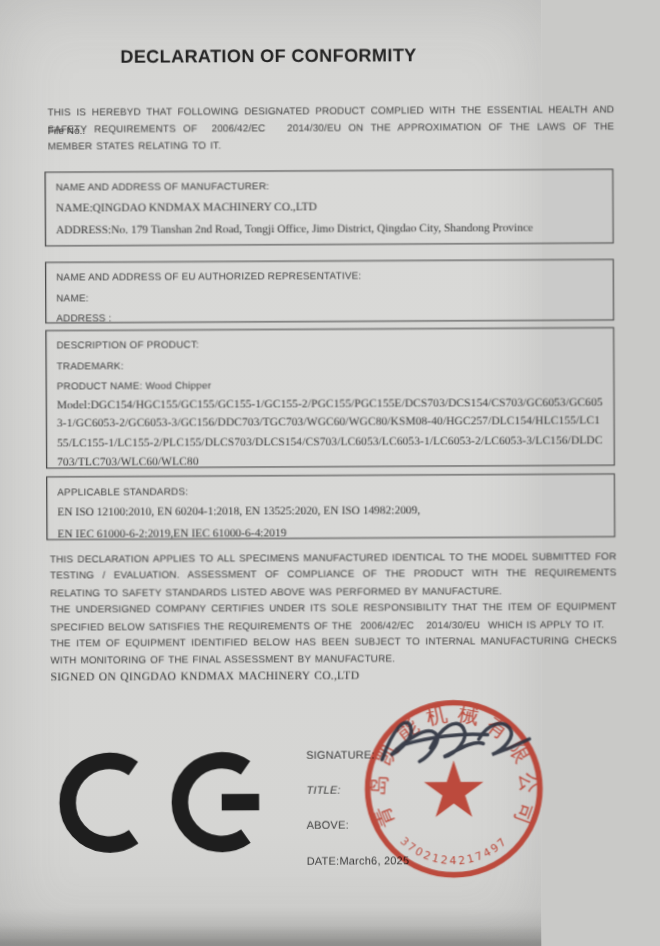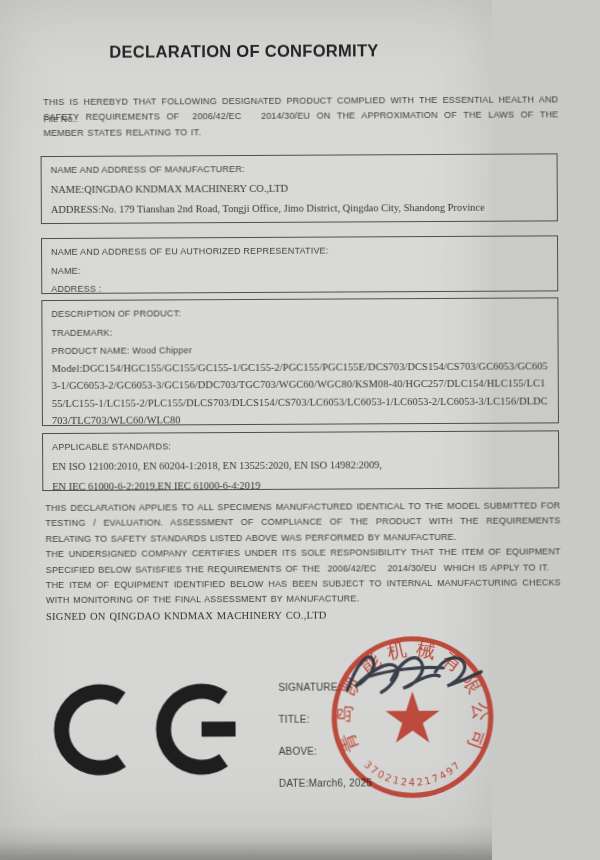--- a/index.html
+++ b/index.html
@@ -38,21 +38,21 @@
   }
   .decl{top:500px;}
   .decl p{margin:0;}
   .signed-on{
     font-family:"Liberation Serif",serif;font-size:10.6px;letter-spacing:0.2px;
     text-align:left;margin-top:1px;color:#333;
   }
   .ce{position:absolute;left:50px;top:674px;}
   .sig-label{position:absolute;left:277px;font-size:10px;letter-spacing:0.2px;color:#3a3a3a;}
   .lbl-signature{top:682px;}
-  .lbl-title{top:714px;}
+  .lbl-title{top:714px;font-style:italic;}
   .lbl-place{top:746px;}
   .lbl-date{top:778px;font-size:10px;}
   .stamp{position:absolute;left:325px;top:632px;mix-blend-mode:multiply;opacity:0.9;}
   .scribble{position:absolute;left:338px;top:643px;opacity:0.92;}
   .bottom-shade{
     position:absolute;left:0;bottom:0;width:100%;height:18px;
     background:linear-gradient(180deg,rgba(150,150,148,0) 0%,rgba(140,140,138,0.45) 60%,#8d8d8b 100%);
   }
 </style>
 </head>

